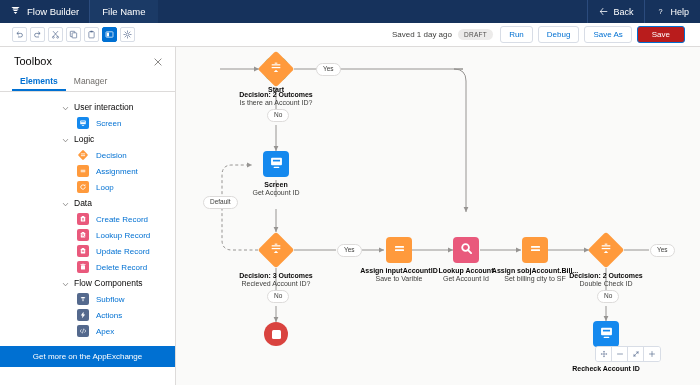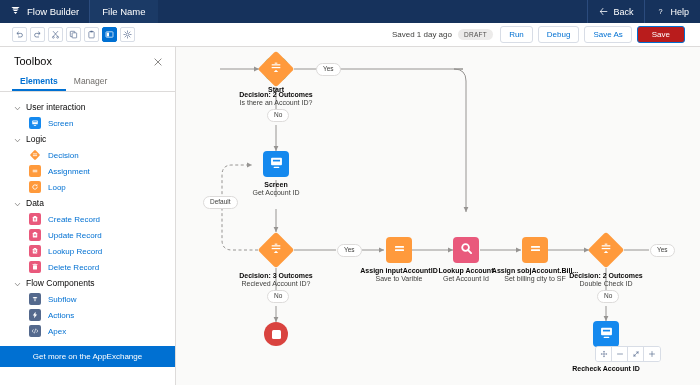--- a/index.html
+++ b/index.html
@@ -72,21 +72,21 @@
     padding: 8px 12px 6px 14px;
   }
   .tbx-title { font-size: 11px; color: #080707; }
   .tbx-close { cursor: pointer; line-height: 0; }
   .tabs { display: flex; padding: 0 12px; border-bottom: 1px solid #dddbda; }
   .tab {
     font-size: 8.5px; padding: 3px 8px 5px 8px; color: #706e6b; cursor: pointer;
   }
   .tab.sel { color: #0070d2; font-weight: bold; box-shadow: inset 0 -2px 0 0 #0070d2; }
 
-  .tree { padding: 7px 0 0 0; }
+  .tree { padding: 7px 0 0 0; margin-left: 48px; }
   .grp {
     display: flex; align-items: center; gap: 5px;
     padding: 3px 0 3px 14px; font-size: 8.5px; color: #080707; cursor: pointer;
   }
   .chev { width: 7px; height: 7px; display: block; }
   .item {
     display: flex; align-items: center; gap: 7px;
     padding: 2px 0 2px 29px; font-size: 8px; color: #0070d2; cursor: pointer;
   }
   .ico {
@@ -358,36 +358,36 @@
               <rect x="6.8" y="6" width="2.4" height="5" fill="#e9597c"></rect>
             </svg>
         </span>
         <span>Create Record</span>
       </div>
       <div class="item">
         <span class="ico" style="background:#e9597c">
           <svg width="8" height="8" viewBox="0 0 16 16">
               <rect x="3.6" y="3.4" width="8.8" height="9.4" rx="1" fill="#fff"></rect>
               <rect x="5.6" y="2.2" width="4.8" height="2.2" rx="0.7" fill="#fff"></rect>
+              <circle cx="7.6" cy="7.8" r="1.9" stroke="#e9597c" stroke-width="1.2" fill="none"></circle>
+              <path d="M9 9.3l1.7 1.7" stroke="#e9597c" stroke-width="1.2" stroke-linecap="round"></path>
+            </svg>
+        </span>
+        <span>Lookup Record</span>
+      </div>
+      <div class="item">
+        <span class="ico" style="background:#e9597c">
+          <svg width="8" height="8" viewBox="0 0 16 16">
+              <rect x="3.6" y="3.4" width="8.8" height="9.4" rx="1" fill="#fff"></rect>
+              <rect x="5.6" y="2.2" width="4.8" height="2.2" rx="0.7" fill="#fff"></rect>
               <rect x="5.6" y="6.4" width="4.8" height="1.2" fill="#e9597c"></rect>
               <rect x="5.6" y="8.8" width="4.8" height="1.2" fill="#e9597c"></rect>
             </svg>
         </span>
         <span>Update Record</span>
-      </div>
-      <div class="item">
-        <span class="ico" style="background:#e9597c">
-          <svg width="8" height="8" viewBox="0 0 16 16">
-              <rect x="3.6" y="3.4" width="8.8" height="9.4" rx="1" fill="#fff"></rect>
-              <rect x="5.6" y="2.2" width="4.8" height="2.2" rx="0.7" fill="#fff"></rect>
-              <circle cx="7.6" cy="7.8" r="1.9" stroke="#e9597c" stroke-width="1.2" fill="none"></circle>
-              <path d="M9 9.3l1.7 1.7" stroke="#e9597c" stroke-width="1.2" stroke-linecap="round"></path>
-            </svg>
-        </span>
-        <span>Lookup Record</span>
       </div>
       <div class="item">
         <span class="ico" style="background:#e9597c">
           <svg width="8" height="8" viewBox="0 0 16 16">
               <rect x="4" y="4.4" width="8" height="8.6" rx="1" fill="#fff"></rect>
               <rect x="2.8" y="2.6" width="10.4" height="1.6" rx="0.7" fill="#fff"></rect>
               <rect x="6.2" y="1.3" width="3.6" height="1.4" rx="0.5" fill="#fff"></rect>
             </svg>
         </span>
         <span>Delete Record</span>

